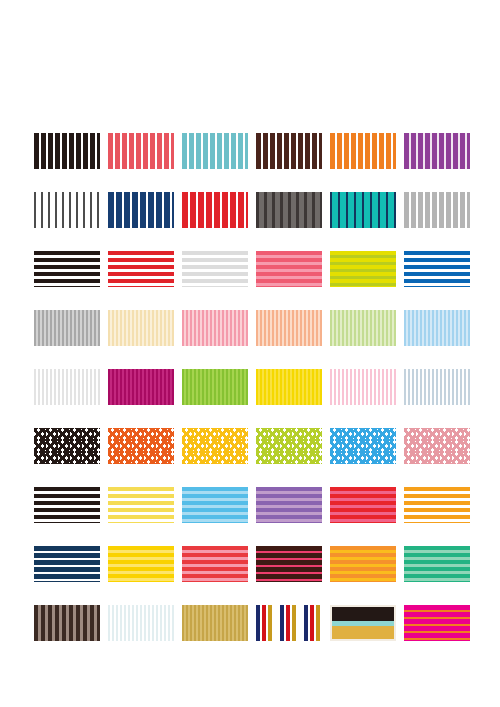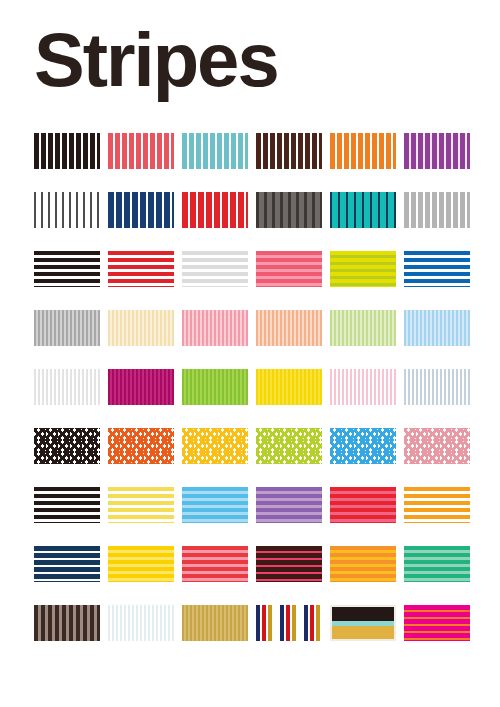--- a/index.html
+++ b/index.html
@@ -45,21 +45,20 @@
   
   .swatch.vert{background-position:0 0;}
   .swatch.horiz{background-position:0 0;}
   .swatch.chev{background-position:0 0;}
 </style>
 </head>
 <body>
 
 <div id="poster">
 
-  <h1 id="title">Stripes</h1>
 
   <div id="grid">
       <div class="swatch vert" title="black-vertical" style="background-color: rgb(255, 255, 255); background-image: repeating-linear-gradient(90deg, rgb(35, 24, 21) 0px, rgb(35, 24, 21) 5px, rgb(255, 255, 255) 5px, rgb(255, 255, 255) 7px);"></div>
       <div class="swatch vert" title="coral-red-vertical" style="background-color: rgb(255, 255, 255); background-image: repeating-linear-gradient(90deg, rgb(232, 85, 95) 0px, rgb(232, 85, 95) 5px, rgb(255, 255, 255) 5px, rgb(255, 255, 255) 7px);"></div>
       <div class="swatch vert" title="teal-blue-vertical" style="background-color: rgb(255, 255, 255); background-image: repeating-linear-gradient(90deg, rgb(109, 191, 200) 0px, rgb(109, 191, 200) 5px, rgb(255, 255, 255) 5px, rgb(255, 255, 255) 7px);"></div>
       <div class="swatch vert" title="dark-brown-vertical" style="background-color: rgb(255, 255, 255); background-image: repeating-linear-gradient(90deg, rgb(74, 36, 27) 0px, rgb(74, 36, 27) 5px, rgb(255, 255, 255) 5px, rgb(255, 255, 255) 7px);"></div>
       <div class="swatch vert" title="orange-vertical" style="background-color: rgb(255, 255, 255); background-image: repeating-linear-gradient(90deg, rgb(240, 127, 32) 0px, rgb(240, 127, 32) 5px, rgb(255, 255, 255) 5px, rgb(255, 255, 255) 7px);"></div>
       <div class="swatch vert" title="purple-vertical" style="background-color: rgb(240, 228, 240); background-image: repeating-linear-gradient(90deg, rgb(143, 63, 152) 0px, rgb(143, 63, 152) 5px, rgb(240, 228, 240) 5px, rgb(240, 228, 240) 7px);"></div>
       <div class="swatch vert" title="grey-thin-vertical" style="background-color: rgb(255, 255, 255); background-image: repeating-linear-gradient(90deg, rgb(77, 77, 77) 0px, rgb(77, 77, 77) 2px, rgb(255, 255, 255) 2px, rgb(255, 255, 255) 7px);"></div>
       <div class="swatch vert" title="navy-wide-vertical" style="background-color: rgb(255, 255, 255); background-image: repeating-linear-gradient(90deg, rgb(23, 62, 114) 0px, rgb(23, 62, 114) 6px, rgb(255, 255, 255) 6px, rgb(255, 255, 255) 8px);"></div>

